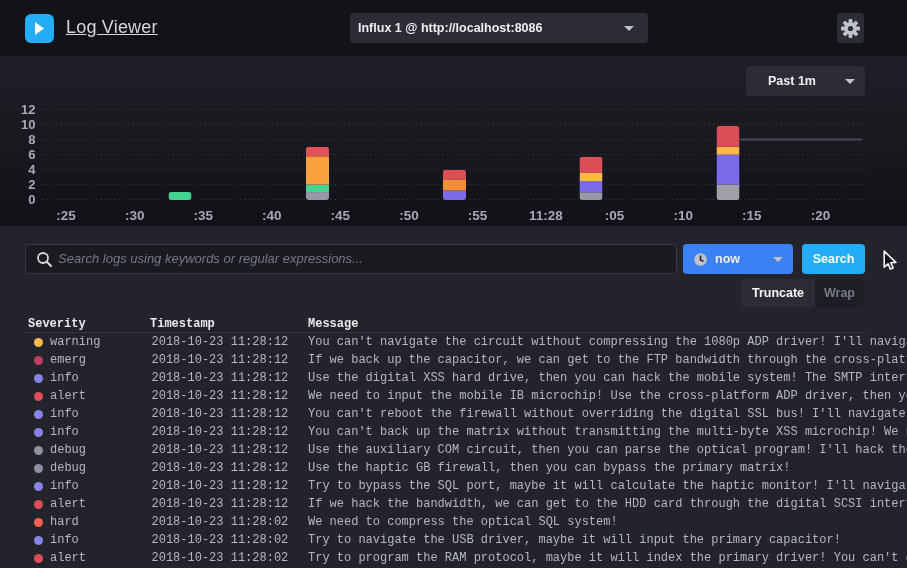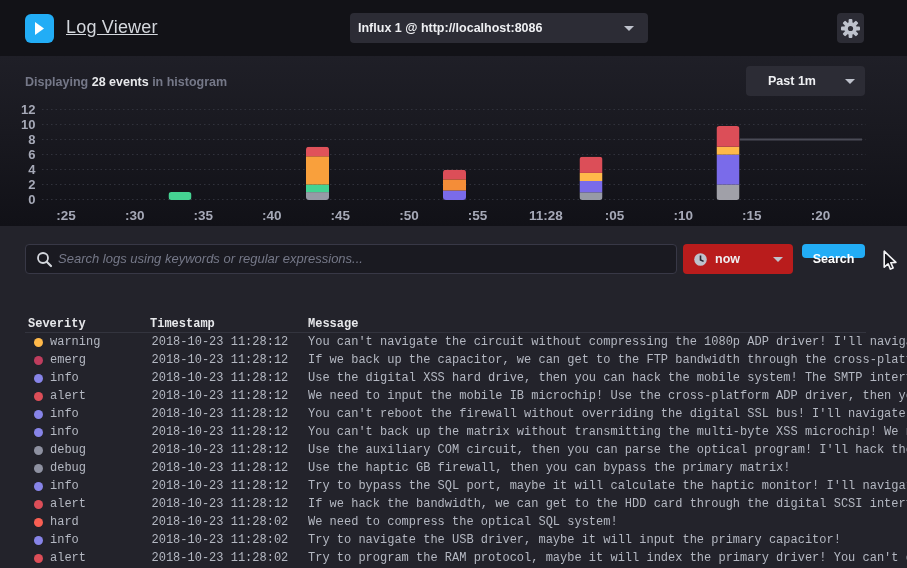--- a/index.html
+++ b/index.html
@@ -29,23 +29,23 @@
   #disptext { position:absolute; left:25px; top:19px; font-size:12.5px; font-weight:bold; color:#757888; }
   #disptext b { color:#e7e8eb; }
   #dd-time { left:746px; top:10px; width:119px; background:#2c2c35; }
   #dd-time .lbl { position:absolute; left:9px;margin-left:13px; }
   #chart { position:absolute; left:0; top:56px; }
   
   #lower { position:absolute; left:0; top:226px; width:907px; height:342px; background:#23232b; }
   #searchbox { position:absolute; left:25px; top:18px; width:652px; height:30px;
     background:#1a1a21; border:1.5px solid #383846; border-radius:4px; }
   #searchph { position:absolute; left:58px; top:25px; font-size:13px; font-style:italic; color:#757888; }
-  #dd-now { left:683px; top:18px; width:110px; background:#b91c1c; }
+  #dd-now { left:683px; top:18px; width:110px; background:#3b82f6; }
   #dd-now .lbl { position:absolute; left:32px; }
-  #searchbtn { position:absolute; left:802px; top:18px; width:63px; height:14px;
+  #searchbtn { position:absolute; left:802px; top:18px; width:63px; height:30px;
     background:#22adf6; border-radius:4px; color:#fff; font-size:12.5px; font-weight:bold;
     text-align:center; line-height:30px; }
   #toggle { position:absolute; left:741px; top:53px; width:123px; height:28px;
     background:#2c2c35; border-radius:4px; font-size:12.5px; font-weight:bold; }
   #tog-trunc { position:absolute; left:0; top:0; width:74px; height:28px; color:#f6f6f8;
     text-align:center; line-height:28px; }
   #tog-wrap { position:absolute; left:74px; top:0; width:49px; height:28px; color:#757888;
     background:#1d1d24; border-radius:0 4px 4px 0; text-align:center; line-height:28px; }
   
   #logtable { position:absolute; left:0; top:86px; width:907px;
@@ -87,21 +87,20 @@
           </g>
         </g>
         <circle cx="9.5" cy="9.5" r="6.4"></circle>
       </g>
       <circle cx="9.5" cy="9.5" r="2.6" fill="#2c2c35"></circle>
     </svg>
   </div>
 </div>
 
 <div id="histsec">
-  <div id="disptext">Displaying <b>28 events</b> in histogram</div>
   <div id="dd-time" class="ddown">
       <span class="lbl">Past 1m</span>
       <span class="caret" style="left:99px"></span>
     </div>
 </div>
 <svg id="chart" width="907" height="170" viewBox="0 0 907 170">
     <defs>
       <clipPath id="bc0">
         <rect x="168.5" y="136" width="23" height="8" rx="3"></rect>
       </clipPath>
@@ -183,20 +182,24 @@
   <div id="searchph">Search logs using keywords or regular expressions...</div>
   <div id="dd-now" class="ddown">
       <span class="lbl">now</span>
       <span class="caret" style="left:90px"></span>
     <svg style="position:absolute;left:10px;top:8px" width="15" height="15" viewBox="0 0 15 15">
       <circle cx="7.5" cy="7.5" r="6.3" fill="#bec2cc"></circle>
       <path d="M7.5 3.4 V7.9 L10.6 9.4" fill="none" stroke="#26262f" stroke-width="1.6"></path>
     </svg>
   </div>
   <div id="searchbtn">Search</div>
+  <div id="toggle">
+      <div id="tog-trunc">Truncate</div>
+      <div id="tog-wrap">Wrap</div>
+    </div>
   <div id="logtable"><div class="hdr" style="left:28px">Severity</div>
            <div class="hdr" style="left:150px">Timestamp</div>
            <div class="hdr" style="left:308px">Message</div>
            <div id="hline"></div><div class="row" style="top:21px">
       <span class="dot" style="background:#ffb94a"></span>
       <span class="sev">warning</span><span class="ts">2018-10-23 11:28:12</span><span class="msg">You can't navigate the circuit without compressing the 1080p ADP driver! I'll navigate the optical SMTP bus!</span></div><div class="row" style="top:39px">
       <span class="dot" style="background:#bf3d5e"></span>
       <span class="sev">emerg</span><span class="ts">2018-10-23 11:28:12</span><span class="msg">If we back up the capacitor, we can get to the FTP bandwidth through the cross-platform SQL firewall!</span></div><div class="row" style="top:57px">
       <span class="dot" style="background:#8784e8"></span>
       <span class="sev">info</span><span class="ts">2018-10-23 11:28:12</span><span class="msg">Use the digital XSS hard drive, then you can hack the mobile system! The SMTP interface is down!</span></div><div class="row" style="top:75px">

